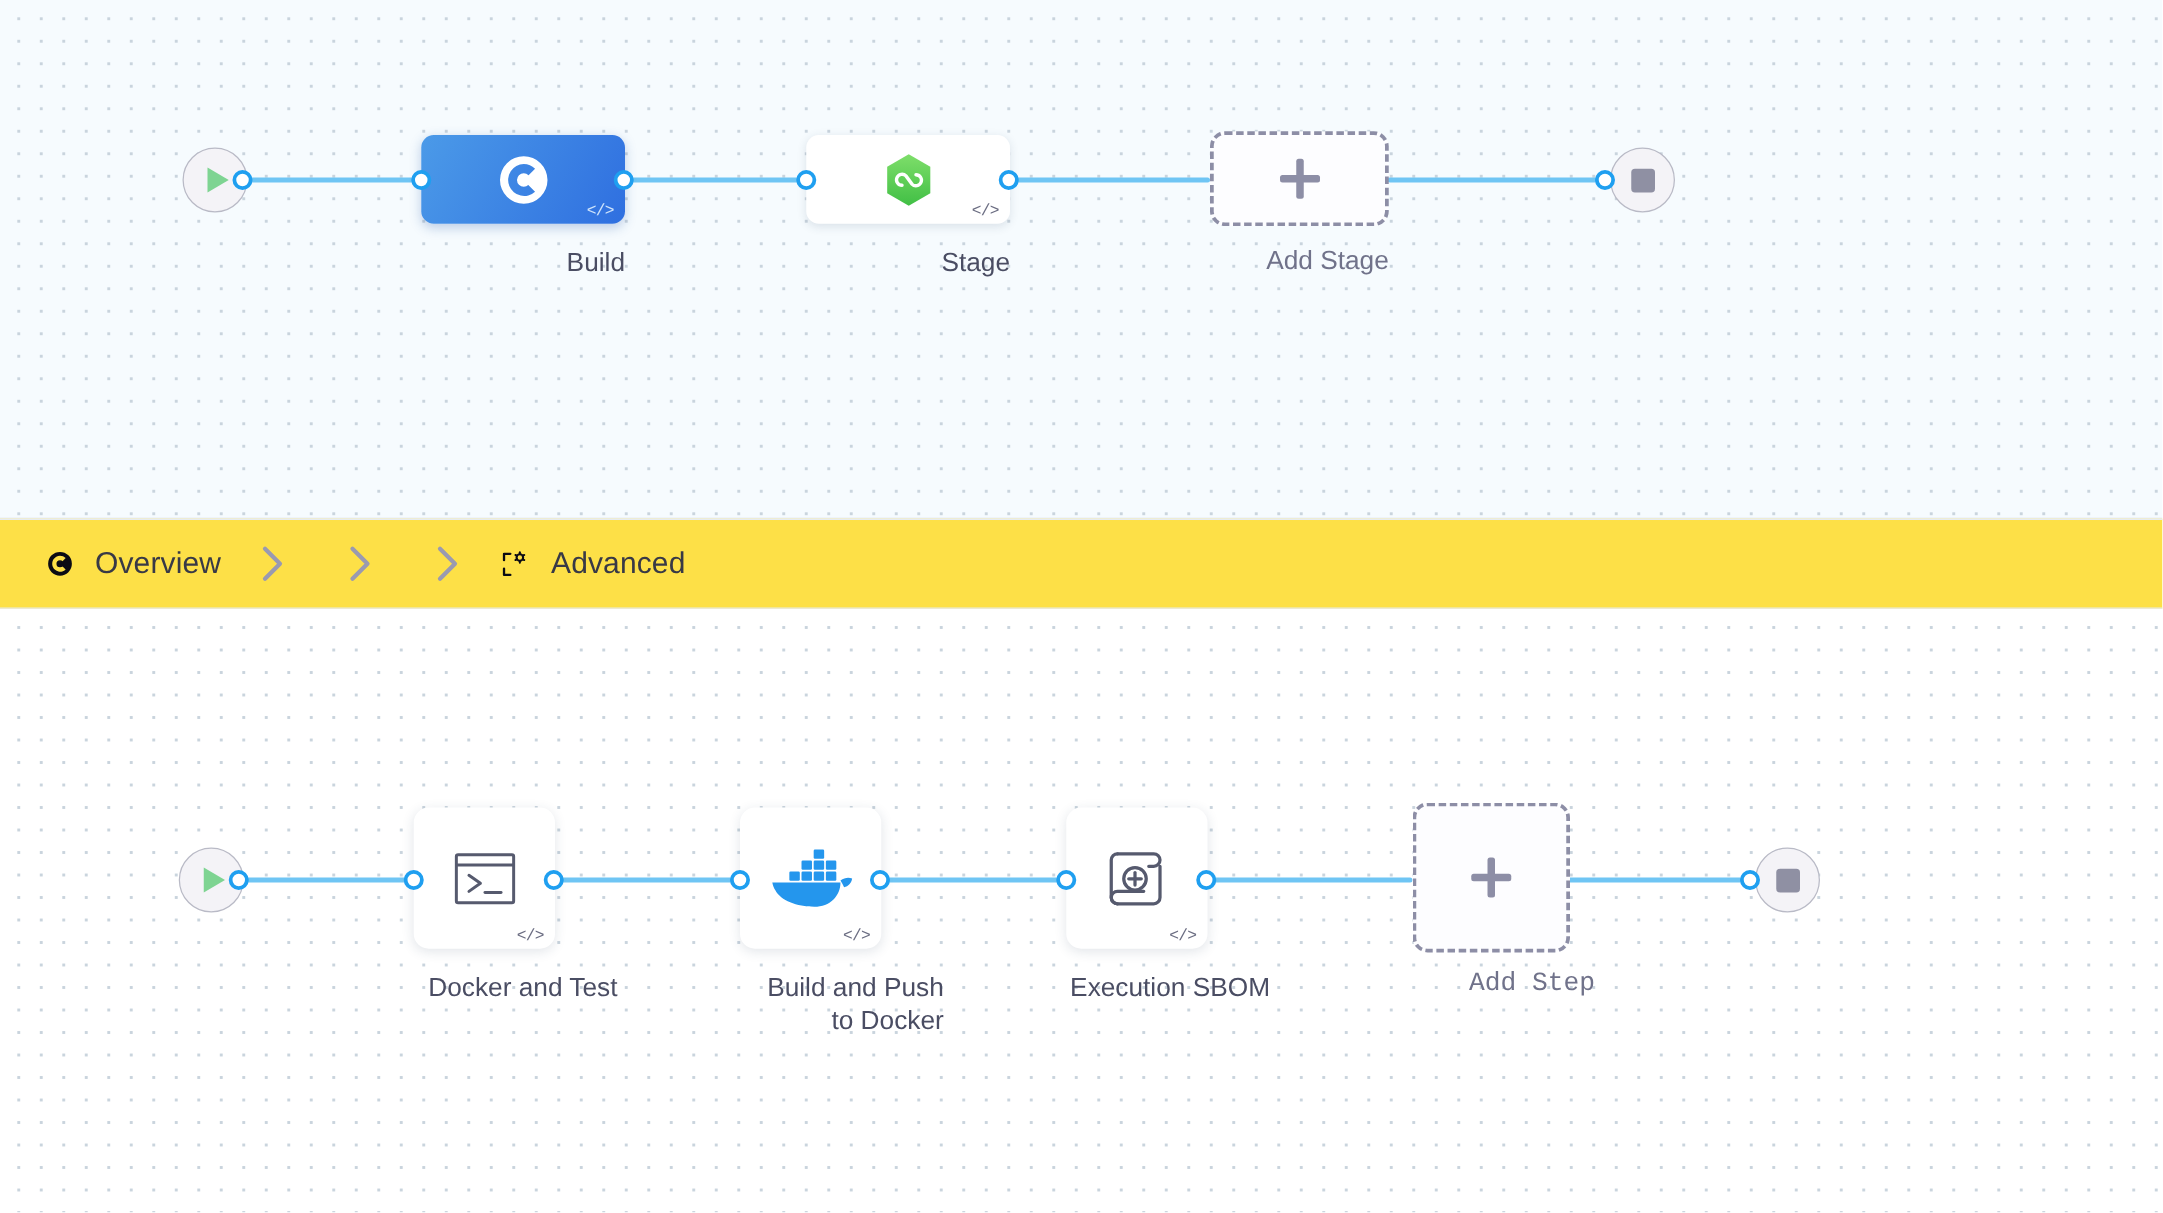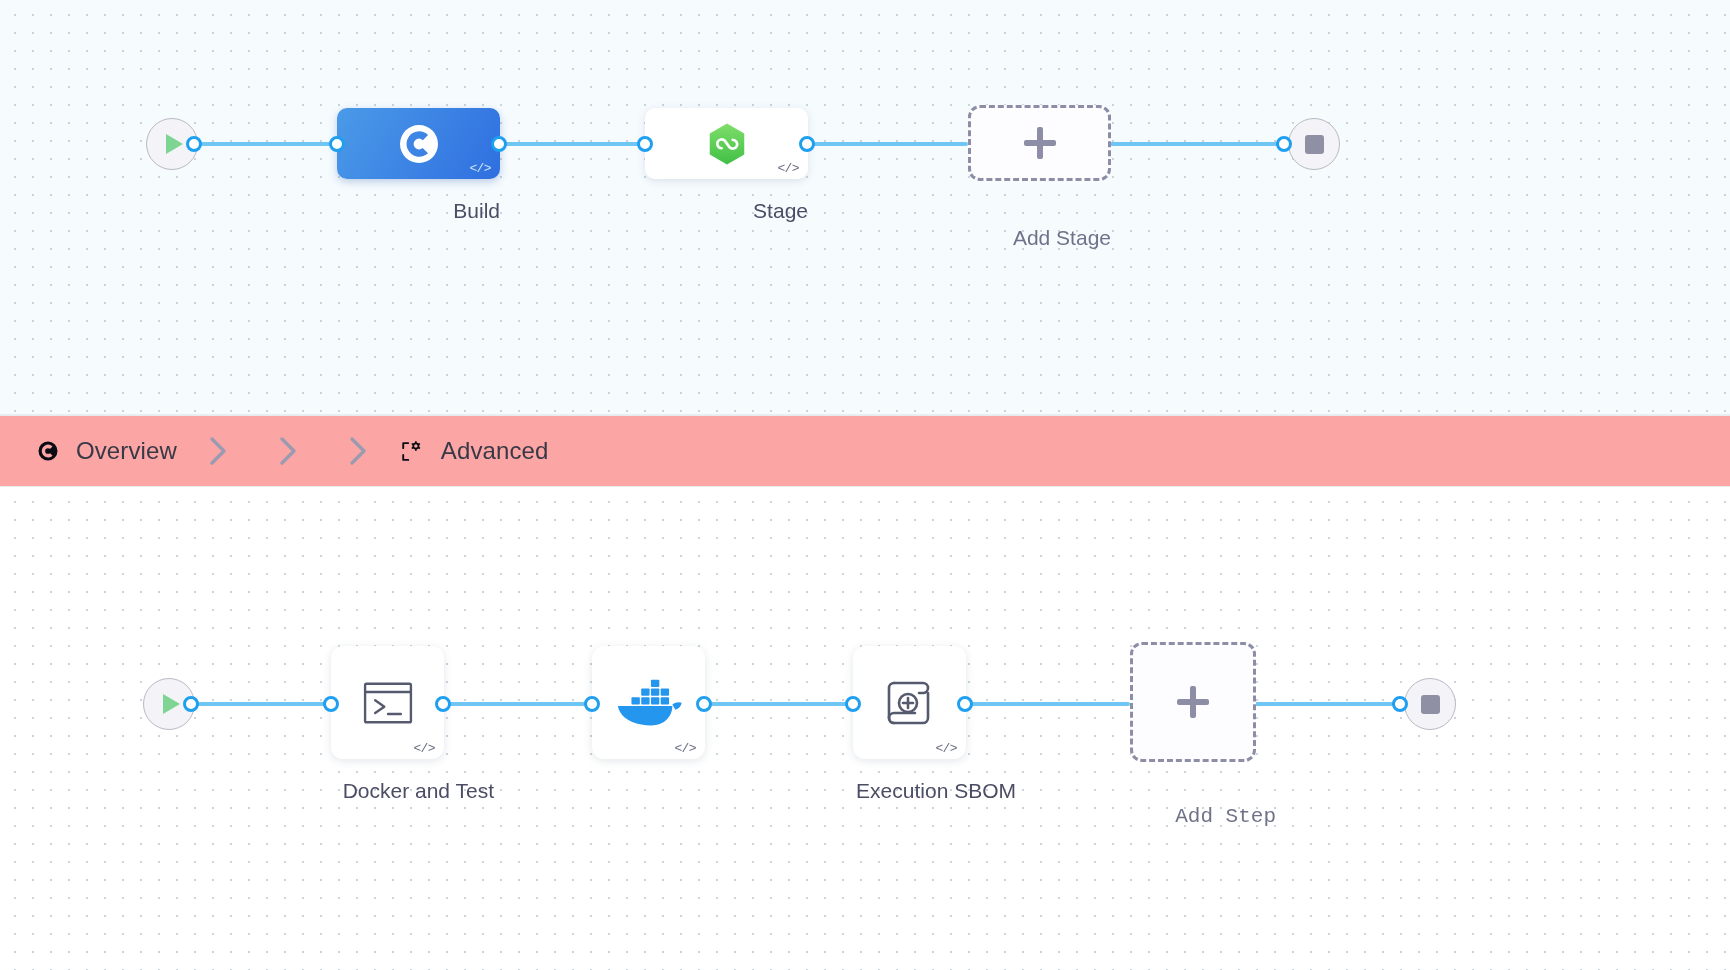--- a/index.html
+++ b/index.html
@@ -40,21 +40,21 @@
     flex: 1 1 auto;
     background-color: #ffffff;
     background-image: radial-gradient(circle, #c9d4dd 1.1px, transparent 1.2px);
     background-size: 18px 18px;
     background-position: 6px 6px;
   }
 
   
   .tabbar {
     flex: 0 0 72px;
-    background: #fca5a5;
+    background: #fde047;
     border-top: 1px solid #e6ebf0;
     border-bottom: 1px solid #e6ebf0;
     display: flex;
     align-items: stretch;
     padding-left: 28px;
     position: relative;
     z-index: 5;
   }
 
   .tab {
@@ -223,21 +223,21 @@
   .plus::after { top: 0; bottom: 0; left: 13px; width: 6px; }
 
   .node-label {
     position: absolute;
     text-align: right;
     font-size: 21px;
     color: #4a4d63;
     line-height: 1.26;
     white-space: pre-line;
   }
-  .node-label.muted { color: #70728a; margin-top: 29px; }
+  .node-label.muted { color: #70728a; }
 
   
   .step-card {
     position: absolute;
     width: 113px;
     height: 113px;
     border-radius: 12px;
     background: #ffffff;
     box-shadow: 0 2px 9px rgba(40,60,90,.13);
     display: flex;
@@ -399,20 +399,22 @@
           <rect x="50" y="14" width="8.6" height="7.6" rx="1"></rect>
           <rect x="40" y="5" width="8.6" height="7.6" rx="1"></rect>
         </g>
         <path fill="#2496ed" d="M6 32h56c0 11-8.6 20-21.5 20C26 52 13 47 8.5 38.5 7.2 36.4 6.4 34.2 6 32z"></path>
         <path fill="#2496ed" d="M62 30.5c3.4-2.6 6.8-2.9 9.6-1.7-.6 3.8-3.1 6.4-6.6 7.2-.9-1.9-1.9-3.7-3-5.5z"></path>
       </svg>
       <span class="code-badge on-white">&lt;/&gt;</span>
     </div>
     <div class="port" style="left:584px; top:209px;"></div>
     <div class="port" style="left:696px; top:209px;"></div>
+    <div class="node-label" style="left:542px; top:291px; width:213px;">Build and Push
+to Docker</div>
 
     <div class="step-card" style="left:853px; top:159px;">
       <svg width="60" height="60" viewBox="0 0 60 60">
         <g fill="none" stroke="#565a6e" stroke-width="2.6" stroke-linejoin="round" stroke-linecap="round">
           <path d="M14 10 H43 a5 5 0 0 1 5 5 v0 a5 5 0 0 1 -5 5 h-4"></path>
           <path d="M14 10 a5 5 0 0 0 -5 5 v30 a5 5 0 0 0 5 5 h29 a5 5 0 0 0 5 -5 V20"></path>
           <path d="M14 50 a5 5 0 0 1 -5 -5 v0 a5 5 0 0 1 5 -5 h21"></path>
           <circle cx="28" cy="30" r="9"></circle>
           <path d="M28 25 V35"></path>
             <path d="M23 30 H33"></path>

